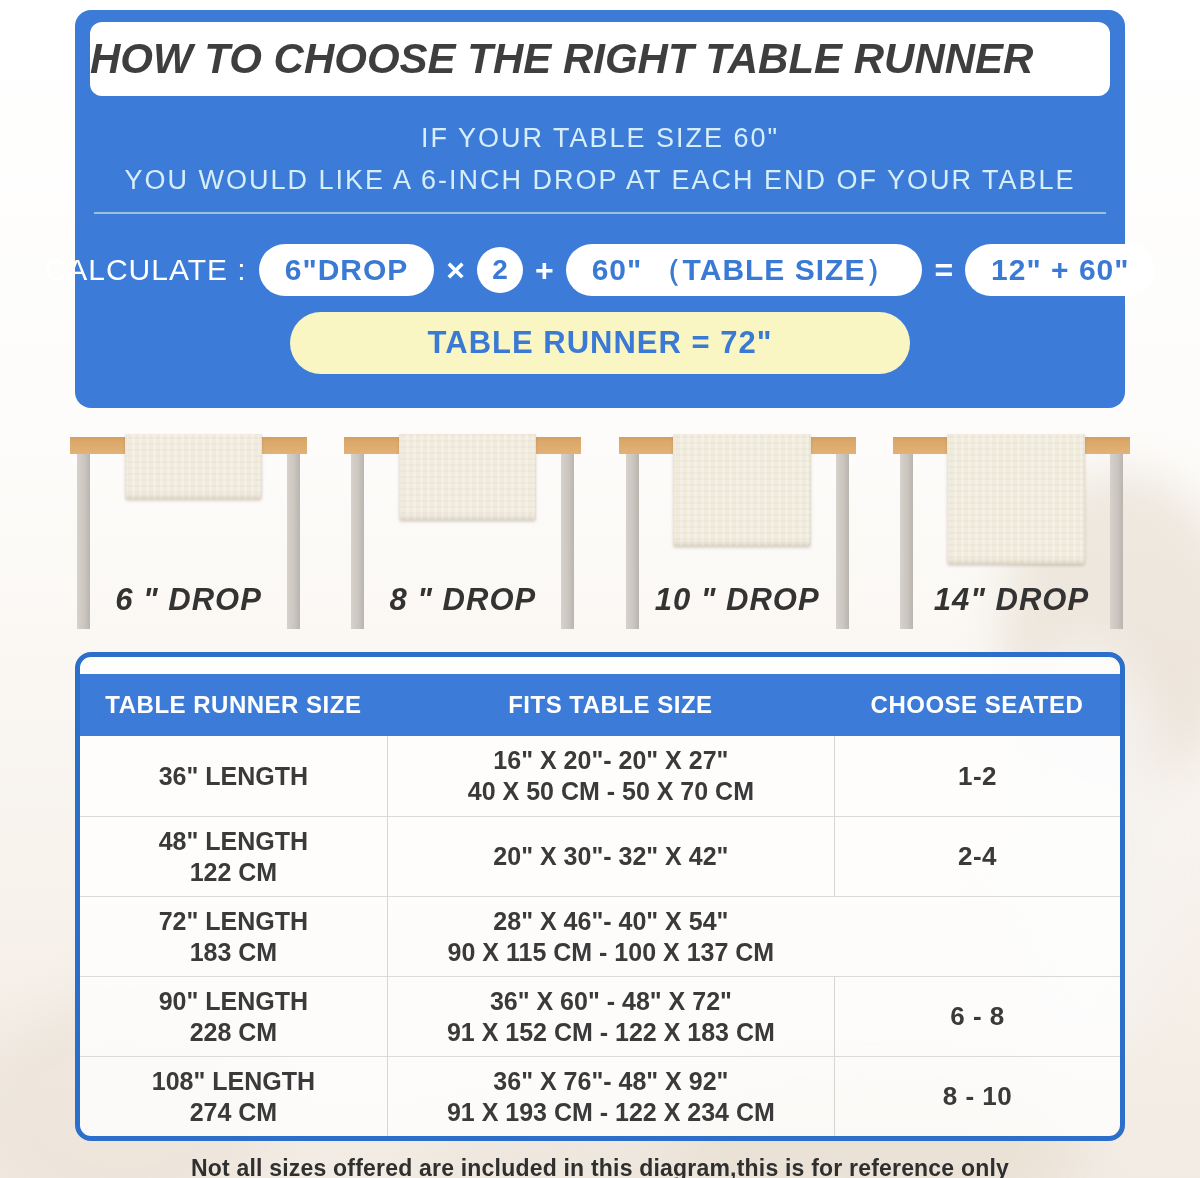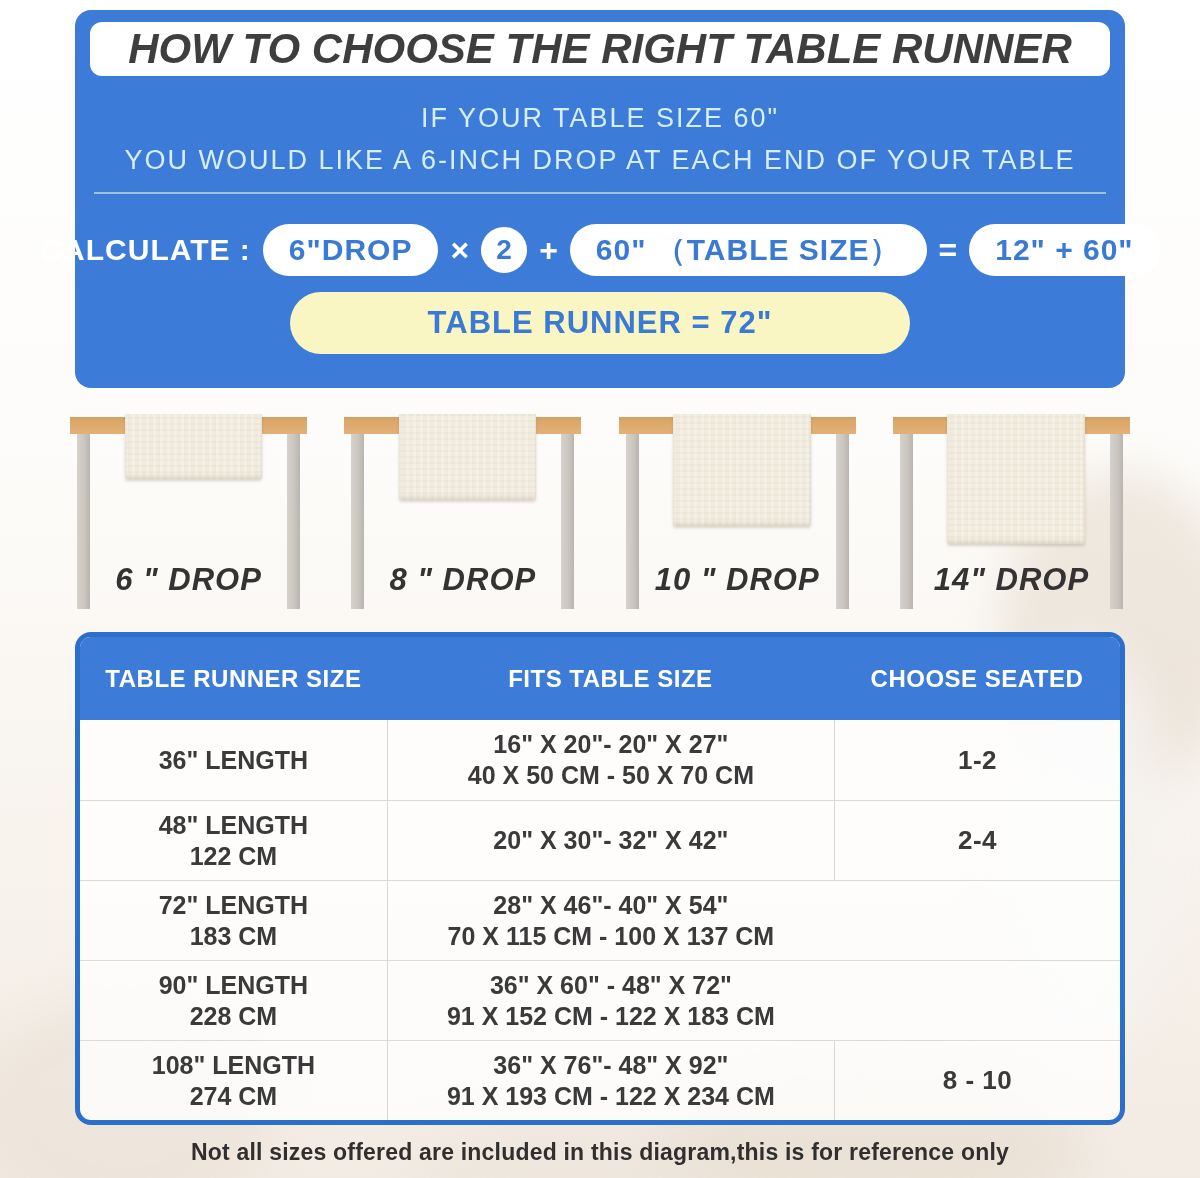--- a/index.html
+++ b/index.html
@@ -32,40 +32,40 @@
   .stage{position:relative;z-index:1;width:1200px;height:1178px;}
 
   
   .hero{
     margin:10px 75px 0;
     background:var(--accent-blue);
     border-radius:16px;
     padding:12px 15px 34px;
   }
   .title-bar{
-    background:#fff;border-radius:12px;height:54px;
-    display:flex;align-items:center;justify-content:center;
+    background:#fff;border-radius:12px;height:74px;
+    display:flex;align-items:center;justify-content:flex-start;
     margin-bottom:24px;
   }
   .title-bar h1{
     font-size:42px;font-weight:bold;font-style:italic;
     color:var(--title-text);letter-spacing:0px;white-space:nowrap;
   }
   .intro{
     text-align:center;color:var(--intro-text);
     font-size:27px;letter-spacing:2px;line-height:36px;
   }
   .intro.l1{margin-bottom:6px;}
   .intro.l2{margin-bottom:14px;}
   .divider{border:none;border-top:2px solid rgba(240,248,220,.55);margin:0 4px;}
   .calc-row{
     display:flex;align-items:center;justify-content:center;
     gap:12px;margin:30px 0 16px;
   }
-  .calc-label{color:#fff;font-weight:bold;font-size:30px;letter-spacing:1px;white-space:nowrap;}
+  .calc-label{color:#fff;font-weight:normal;font-size:30px;letter-spacing:1px;white-space:nowrap;}
   .pill{
     background:#fff;color:var(--pill-text-blue);
     font-weight:bold;font-size:30px;letter-spacing:1px;
     border-radius:30px;padding:9px 26px;white-space:nowrap;line-height:34px;
   }
   .op{color:#fff;font-weight:bold;font-size:32px;}
   .circle{
     background:#fff;color:var(--pill-text-blue);
     width:46px;height:46px;border-radius:50%;
     display:flex;align-items:center;justify-content:center;
@@ -117,23 +117,24 @@
   }
 
   
   .size-panel{
     margin:18px 75px 0;
     border:5px solid var(--panel-border-blue);
     border-radius:16px;overflow:hidden;
     background:rgba(255,255,255,.8);
   }
   .thead{
-    background:var(--accent-blue);height:83px;
+    background:var(--accent-blue);height:62px;
     display:grid;grid-template-columns:29.5% 43% 27.5%;
     align-items:center;
+    margin-top:17px;
   }
   .thead span{
     color:#fff;font-weight:bold;font-size:24px;letter-spacing:.5px;
     text-align:center;
   }
   .trow{
     display:grid;grid-template-columns:29.5% 43% 27.5%;
     height:80px;align-items:center;
   }
   .trow + .trow{border-top:1px solid #DCD9D6;}
@@ -238,33 +239,34 @@
       <div class="cell c3">2-4</div>
     </div>
 
     <div class="trow">
       <div class="cell c1">
         <div>72" LENGTH</div>
         <div>183 CM</div>
       </div>
       <div class="cell c2">
         <div>28" X 46"- 40" X 54"</div>
-        <div>70 X 115 CM - 100 X 137 CM</div>
+        <div>90 X 115 CM - 100 X 137 CM</div>
       </div>
     </div>
 
     <div class="trow">
       <div class="cell c1">
         <div>90" LENGTH</div>
         <div>228 CM</div>
       </div>
       <div class="cell c2">
         <div>36" X 60" - 48" X 72"</div>
         <div>91 X 152 CM - 122 X 183 CM</div>
       </div>
+      <div class="cell c3">6 - 8</div>
     </div>
 
     <div class="trow">
       <div class="cell c1">
         <div>108" LENGTH</div>
         <div>274 CM</div>
       </div>
       <div class="cell c2">
         <div>36" X 76"- 48" X 92"</div>
         <div>91 X 193 CM - 122 X 234 CM</div>

